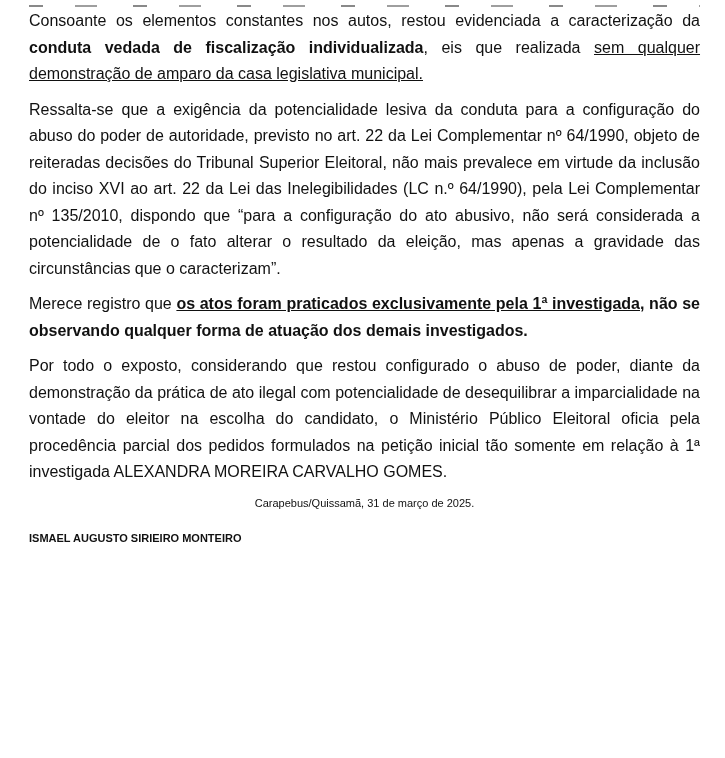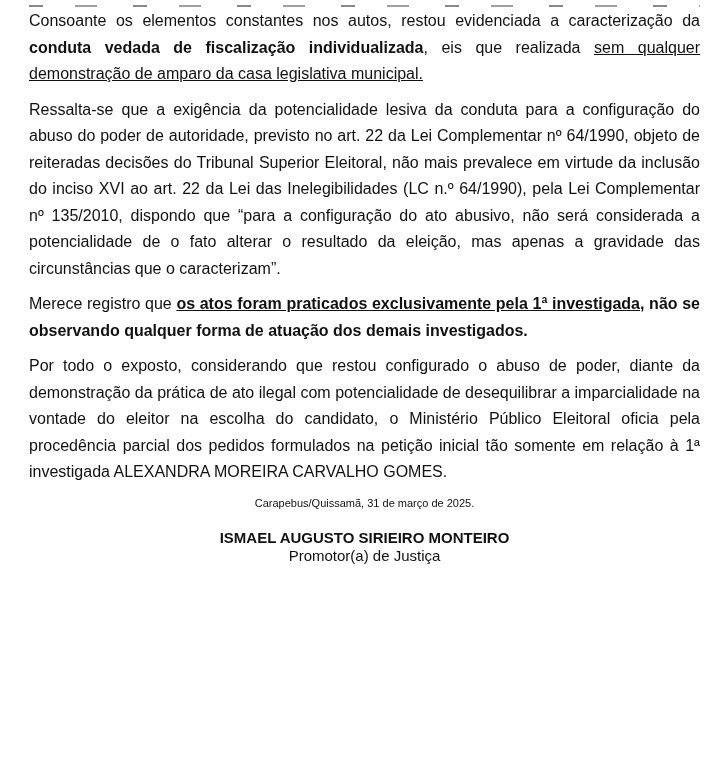--- a/index.html
+++ b/index.html
@@ -43,22 +43,21 @@
   .para .b { font-weight: bold; }
   .para .u { text-decoration: underline; }
   .dateline {
     margin-top: 0;
     font-size: 11px;
     line-height: 16px;
     text-align: center;
   }
   .signature {
     margin-top: 18px;
-    text-align: center;
-    font-size: 15px;
+    font-size: 11px;
     line-height: 18px;
   }
   .sig-name { font-weight: bold; }
 </style>
 </head>
 <body>
 
 <div class="page">
   <div class="crop-fragment"></div>
 
@@ -66,15 +65,14 @@
       <p class="para"><span>Consoante os elementos constantes nos autos, restou evidenciada a caracterização da </span><span class="b">conduta vedada de fiscalização individualizada</span><span>, eis que realizada </span><span class="u">sem qualquer demonstração de amparo da casa legislativa municipal.</span></p>
       <p class="para"><span>Ressalta-se que a exigência da potencialidade lesiva da conduta para a configuração do abuso do poder de autoridade, previsto no art. 22 da Lei Complementar nº 64/1990, objeto de reiteradas decisões do Tribunal Superior Eleitoral, não mais prevalece em virtude da inclusão do inciso XVI ao art. 22 da Lei das Inelegibilidades (LC n.º 64/1990), pela Lei Complementar nº 135/2010, dispondo que “para a configuração do ato abusivo, não será considerada a potencialidade de o fato alterar o resultado da eleição, mas apenas a gravidade das circunstâncias que o caracterizam”.</span></p>
       <p class="para"><span>Merece registro que </span><span class="b u">os atos foram praticados exclusivamente pela 1ª investigada</span><span class="b">, não se observando qualquer forma de atuação dos demais investigados.</span></p>
       <p class="para"><span>Por todo o exposto, considerando que restou configurado o abuso de poder, diante da demonstração da prática de ato ilegal com potencialidade de desequilibrar a imparcialidade na vontade do eleitor na escolha do candidato, o Ministério Público Eleitoral oficia pela procedência parcial dos pedidos formulados na petição inicial tão somente em relação à 1ª investigada ALEXANDRA MOREIRA CARVALHO GOMES.</span></p>
     </div>
 
   <div class="dateline">Carapebus/Quissamã, 31 de março de 2025.</div>
 
   <div class="signature">
     <div class="sig-name">ISMAEL AUGUSTO SIRIEIRO MONTEIRO</div>
-    <div class="sig-role">Promotor(a) de Justiça</div>
   </div>
 </div>
 
 </body></html>

